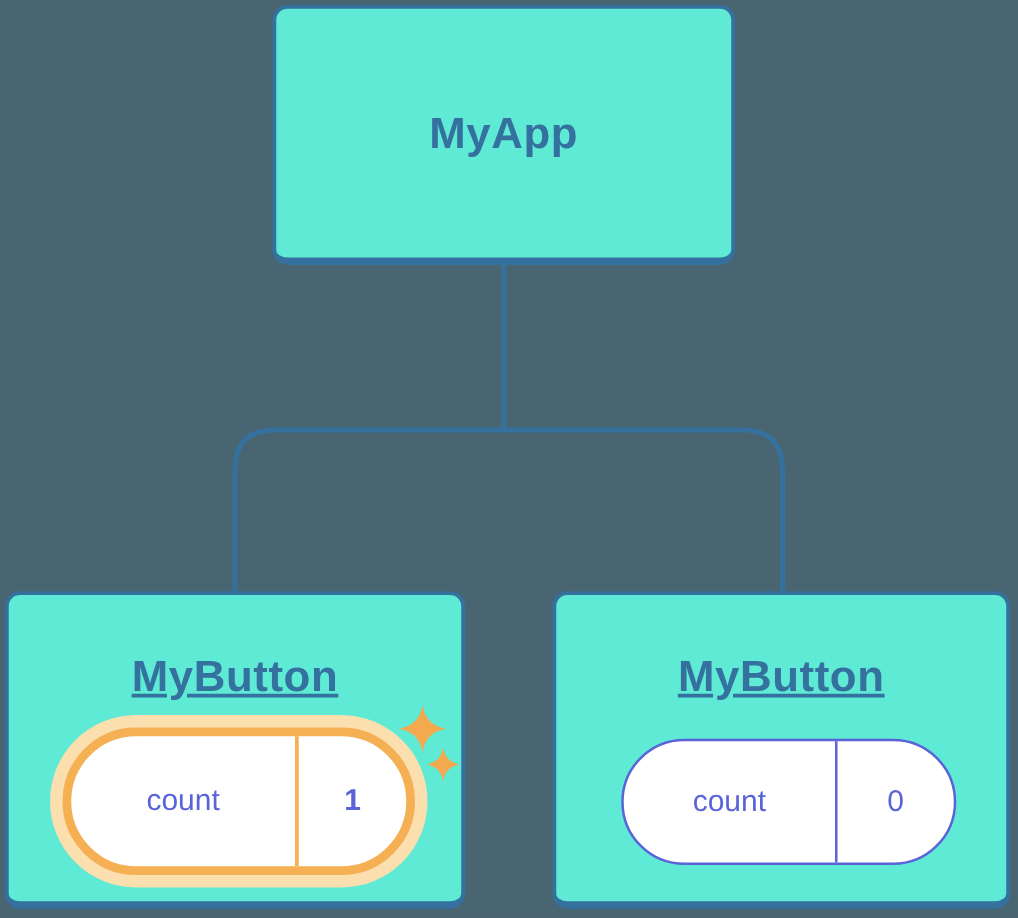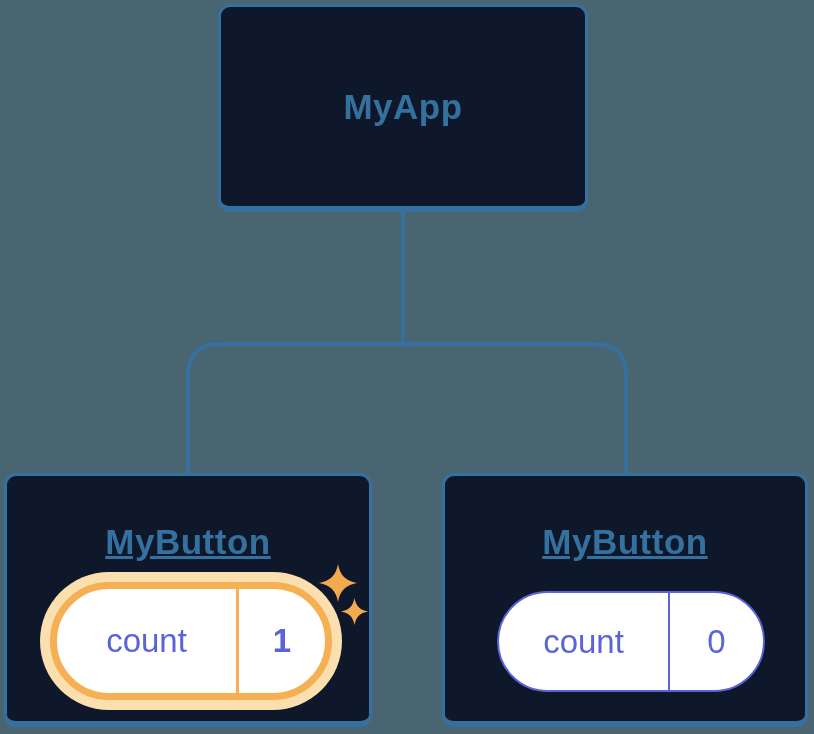--- a/index.html
+++ b/index.html
@@ -15,21 +15,21 @@
     overflow: hidden;
   }
   .connectors {
     position: absolute;
     left: 0; top: 0;
     width: 814px; height: 734px;
     pointer-events: none;
   }
   .node {
     position: absolute;
-    background: #0f172a;
+    background: #5eead4;
     border: 3px solid #35719F;
     border-bottom-width: 6px;
     border-radius: 12px;
     box-sizing: border-box;
   }
   .node-root {
     left: 218px; top: 4px;
     width: 370px; height: 208px;
     display: flex;
     align-items: center;
@@ -69,21 +69,21 @@
     width: 282px; height: 118px;
     border: 7px solid #F6B054;
     border-radius: 59px;
     box-shadow: 0 0 0 10px #FBDFAE;
   }
   .pill-cell {
     display: flex;
     align-items: center;
     justify-content: center;
     color: #5A63D8;
-    font-size: 33px;
+    font-size: 24px;
   }
   .pill-plain .cell-key     { width: 169px; }
   .pill-plain .cell-value   { flex: 1; }
   .pill-highlight .cell-key   { width: 179px; }
   .pill-highlight .cell-value { flex: 1; }
   .pill-divider {
     width: 2px;
     background: #5A63D8;
   }
   .pill-highlight .pill-divider {

